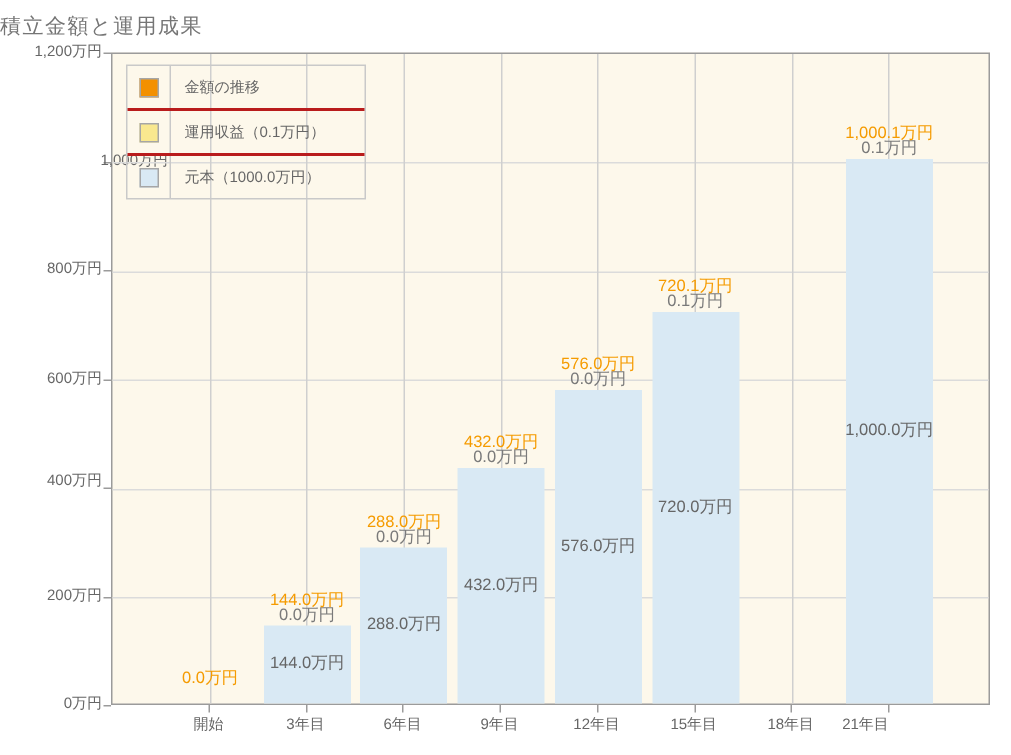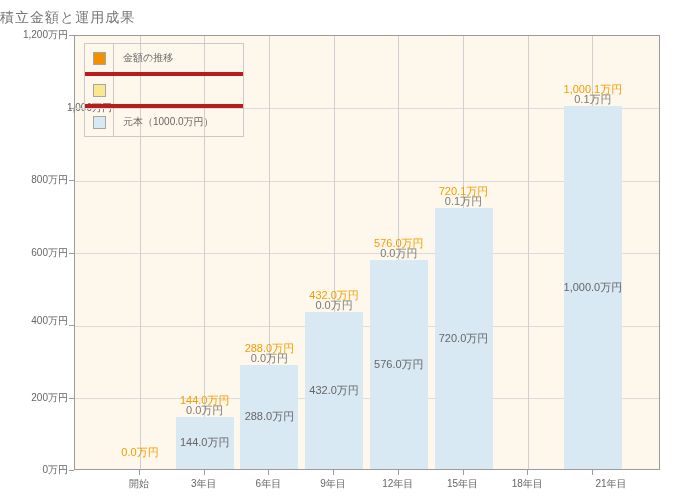--- a/index.html
+++ b/index.html
@@ -20,21 +20,21 @@
   .total-label{position:absolute;width:100px;text-align:center;font-size:11px;
        line-height:13px;font-weight:normal;z-index:3;}
   .ytick{position:absolute;width:5px;height:1px;background:#9B9B9B;}
   .xtick{position:absolute;width:1px;height:5px;background:#9B9B9B;}
   .ylab{position:absolute;left:0;width:68px;text-align:right;font-size:10px;
        color:#666666;line-height:12px;}
   .xlab{position:absolute;width:70px;text-align:center;font-size:10px;
        color:#666666;line-height:12px;}
   .legend{position:absolute;left:9px;top:7px;width:160px;z-index:5;
        border:1px solid #C9C9C9;box-sizing:border-box;}
-  .legend-row{display:flex;height:28px;border-bottom:4px solid #b91c1c;}
+  .legend-row{display:flex;height:28px;border-bottom:2px solid #b91c1c;}
   .legend-row:last-child{border-bottom:none;text-align:right;}
   .legend-swatch-cell{width:29px;border-right:1px solid #C9C9C9;display:flex;
        align-items:center;justify-content:center;box-sizing:border-box;}
   .swatch{width:13px;height:13px;border:1px solid #A6A6A6;box-sizing:border-box;display:block;}
   .legend-label{flex:1;display:flex;align-items:center;padding-left:9px;
        font-size:10px;color:#666666;}
 </style>
 </head>
 <body>
 
@@ -46,20 +46,21 @@
       <div class="legend-row">
         <div class="legend-swatch-cell">
           <span class="swatch" style="background: rgb(243, 144, 0);"></span>
         </div>
         <div class="legend-label">金額の推移</div>
       </div>
       <div class="legend-row">
         <div class="legend-swatch-cell">
           <span class="swatch" style="background: rgb(249, 232, 143);"></span>
         </div>
+        <div class="legend-label">運用収益（0.1万円）</div>
       </div>
       <div class="legend-row">
         <div class="legend-swatch-cell">
           <span class="swatch" style="background: rgb(217, 233, 244);"></span>
         </div>
         <div class="legend-label">元本（1000.0万円）</div>
       </div>
     </div>
   <div class="hgrid" style="top: 362px;"></div>
       <div class="hgrid" style="top: 289.5px;"></div>
@@ -122,14 +123,14 @@
     <div class="xlab" style="left: 233.4px; top: 478px;">6年目</div>
     <div class="xtick" style="left: 333.1px; top: 470px;"></div>
     <div class="xlab" style="left: 298.1px; top: 478px;">9年目</div>
     <div class="xtick" style="left: 397.8px; top: 470px;"></div>
     <div class="xlab" style="left: 362.8px; top: 478px;">12年目</div>
     <div class="xtick" style="left: 462.5px; top: 470px;"></div>
     <div class="xlab" style="left: 427.5px; top: 478px;">15年目</div>
     <div class="xtick" style="left: 527.2px; top: 470px;"></div>
     <div class="xlab" style="left: 492.2px; top: 478px;">18年目</div>
     <div class="xtick" style="left: 591.9px; top: 470px;"></div>
-    <div class="xlab" style="left: 576px; top: 478px;">21年目</div>
+    <div class="xlab" style="left: 542px; top: 478px;">21年目</div>
   </div>
 
 </body></html>

